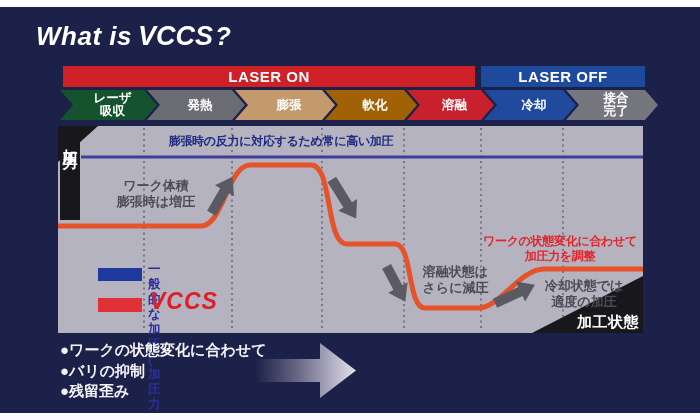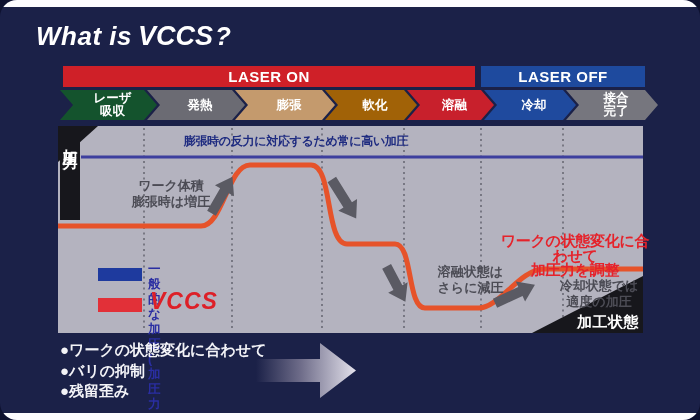--- a/index.html
+++ b/index.html
@@ -1,20 +1,19 @@
 <!DOCTYPE html>
 <html><head>
 <meta charset="utf-8">
 <style>
   html,body{margin:0;padding:0;background:#0e1230;}
   .slide{
     position:relative;width:700px;height:420px;overflow:hidden;
     background:#1b2148;
     font-family:"Liberation Sans","DejaVu Sans",sans-serif;
-    border-radius:17px;
   }
   .strip{position:absolute;left:0;width:700px;background:#fcfcfe;}
   .strip.top{top:0;height:7px;}
   .strip.bottom{bottom:0;height:7px;}
 
   
   .title{position:absolute;left:36px;top:21px;color:#ffffff;font-style:italic;
          font-size:26px;font-weight:700;letter-spacing:.5px;white-space:nowrap;}
   .title .brand{font-weight:800;font-size:27px;letter-spacing:0;margin-left:6px;}
   .title .q{font-weight:700;margin-left:2px;}
@@ -27,24 +26,24 @@
 
   
   .stage{position:absolute;top:90px;height:30px;display:flex;align-items:center;justify-content:center;
          color:#fff;font-size:12.5px;font-weight:700;line-height:13px;text-align:center;
          white-space:pre-line;padding-left:8px;box-sizing:border-box;
          clip-path:polygon(0 0, calc(100% - 13px) 0, 100% 50%, calc(100% - 13px) 100%, 0 100%, 13px 50%);}
 
   
   .chart{position:absolute;left:58px;top:126px;width:585px;height:207px;background:#b4b3bf;}
   .chart svg{position:absolute;left:0;top:0;}
-  .ann{position:absolute;white-space:pre-line;text-align:center;font-weight:700;margin-left:15px;}
+  .ann{position:absolute;white-space:pre-line;text-align:center;font-weight:700;}
   .ann.gray{color:#4c4c55;font-size:13px;line-height:16px;}
   .ann.blue{color:#1e2b80;font-size:12px;line-height:15px;letter-spacing:-.3px;}
-  .ann.red{color:#e5232b;font-size:15px;line-height:14.5px;letter-spacing:-.3px;}
+  .ann.red{color:#e5232b;font-size:12px;line-height:14.5px;letter-spacing:-.3px;}
   .y-label{position:absolute;left:2px;top:11px;width:20px;height:82px;color:#fff;
            font-size:15px;font-weight:700;writing-mode:vertical-rl;text-orientation:upright;
            letter-spacing:3px;text-align:left;line-height:20px;}
   .x-label{position:absolute;right:4px;bottom:1px;color:#fff;font-size:15px;font-weight:700;letter-spacing:.5px;margin-left:33px;}
   .legend{position:absolute;left:40px;top:136px;}
   .legend .sw{position:absolute;left:0;}
   .sw-general{top:6px;width:44px;height:13px;}
   .sw-vccs{top:36px;width:44px;height:14px;}
   .legend-label{position:absolute;left:50px;top:0;color:#2a2ea2;font-size:12.5px;font-weight:700;line-height:15px;white-space:pre-line;}
   .legend-vccs{position:absolute;left:52px;top:26px;color:#dd2028;font-size:23px;font-weight:800;font-style:italic;letter-spacing:1px;}

